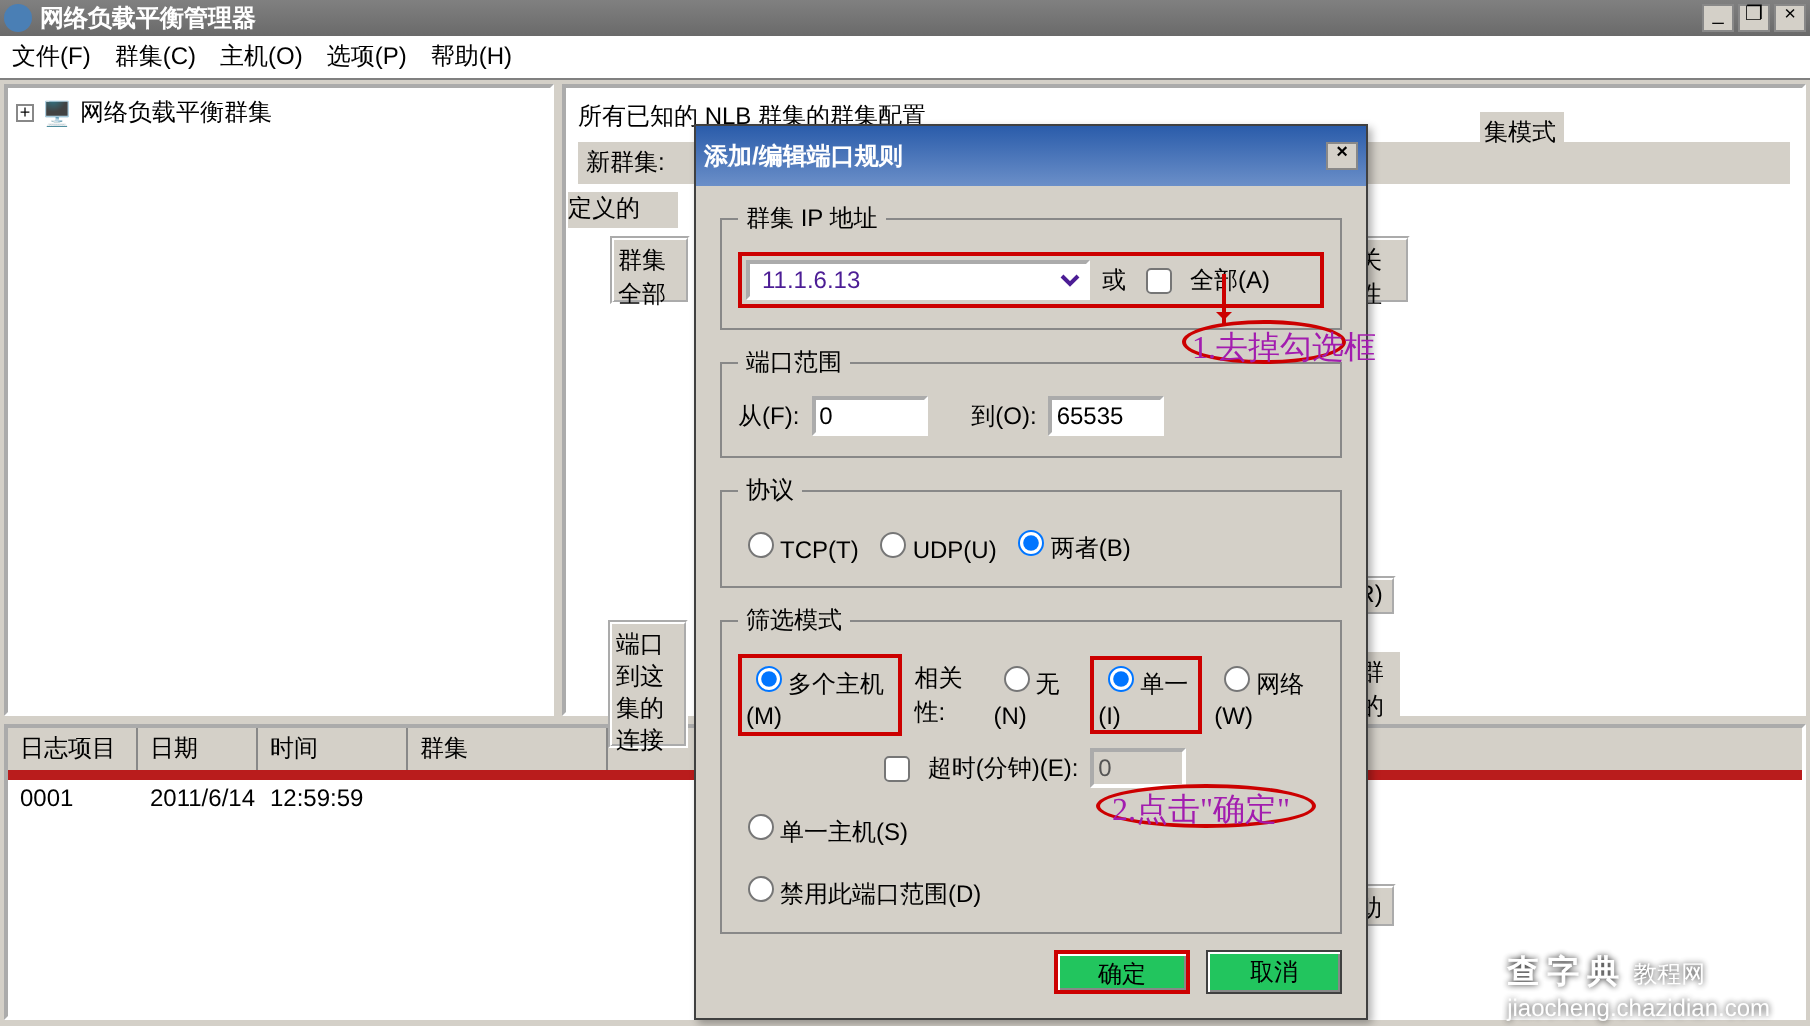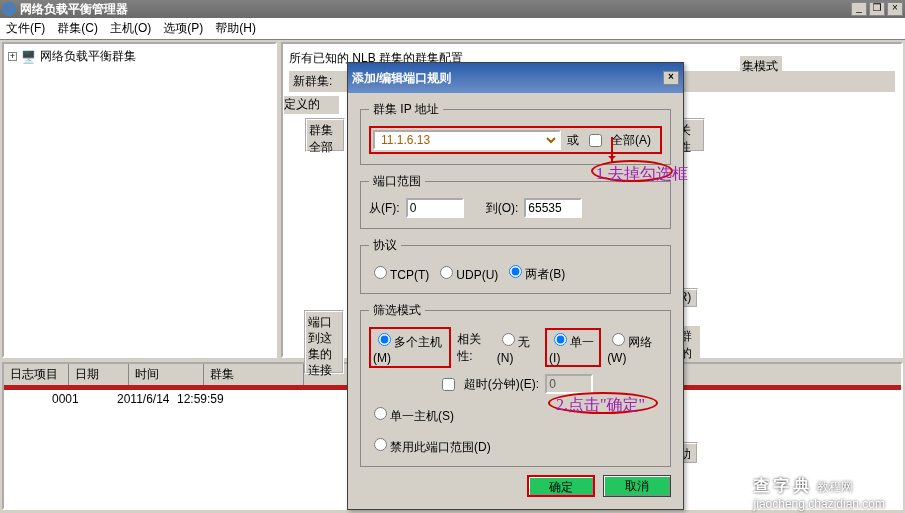--- a/index.html
+++ b/index.html
@@ -14,21 +14,21 @@
 .main { display: flex; height: 320px; }
 .tree { width: 275px; border: 2px inset #fff; background: #fff; margin: 2px; padding: 4px; }
 .tree-row { display: flex; align-items: center; gap: 4px; }
 .tree-row .exp { width: 9px; height: 9px; border: 1px solid #888; text-align: center; line-height: 7px; font-size: 9px; }
 .right { flex: 1; margin: 2px; border: 2px inset #fff; background: #fff; padding: 6px; position: relative; }
 .right-lbl { margin-bottom: 4px; }
 .subbar { background: #d4d0c8; padding: 2px 4px; display: flex; align-items: center; }
 .bottom-panel { margin: 2px; border: 2px inset #fff; background: #fff; height: 148px; }
 .bottom-head { display: flex; background: #d4d0c8; border-bottom: 5px solid #b91c1c; }
 .bottom-head div { padding: 2px 6px; border-right: 1px solid #888; }
-.bottom-row { display: flex; padding-left: 42px; }
+.bottom-row { display: flex; }
 .bottom-row div { padding: 2px 6px; }
 .col-log { width: 65px; }
 .col-date { width: 60px; }
 .col-time { width: 75px; }
 .col-cluster { width: 100px; }
 
 
 .dialog { position: absolute; left: 347px; top: 62px; width: 337px; background: #d4d0c8; border: 1px solid #404040; box-shadow: 2px 2px 4px rgba(0,0,0,.3); }
 .dlg-title { background: linear-gradient(#2a5caa,#6b8fc8); color: #fff; height: 30px; display: flex; align-items: center; padding: 0 4px; }
 .dlg-title .t { flex: 1; font-weight: bold; }
@@ -128,21 +128,21 @@
 
 <div class="dialog">
   <div class="dlg-title">
     <span class="t">添加/编辑端口规则</span>
     <span class="x">×</span>
   </div>
   <div class="dlg-body">
     <fieldset>
       <legend>群集 IP 地址</legend>
       <div class="row redbox" style="padding:2px;">
-        <select style="width:188px;color:#a16207">
+        <select style="width:172px;color:#4c1d95">
           <option>11.1.6.13</option>
         </select>
         <span>或</span>
         <input type="checkbox" style="">
         <span>全部(A)</span>
       </div>
     </fieldset>
 
     <fieldset>
       <legend>端口范围</legend>

